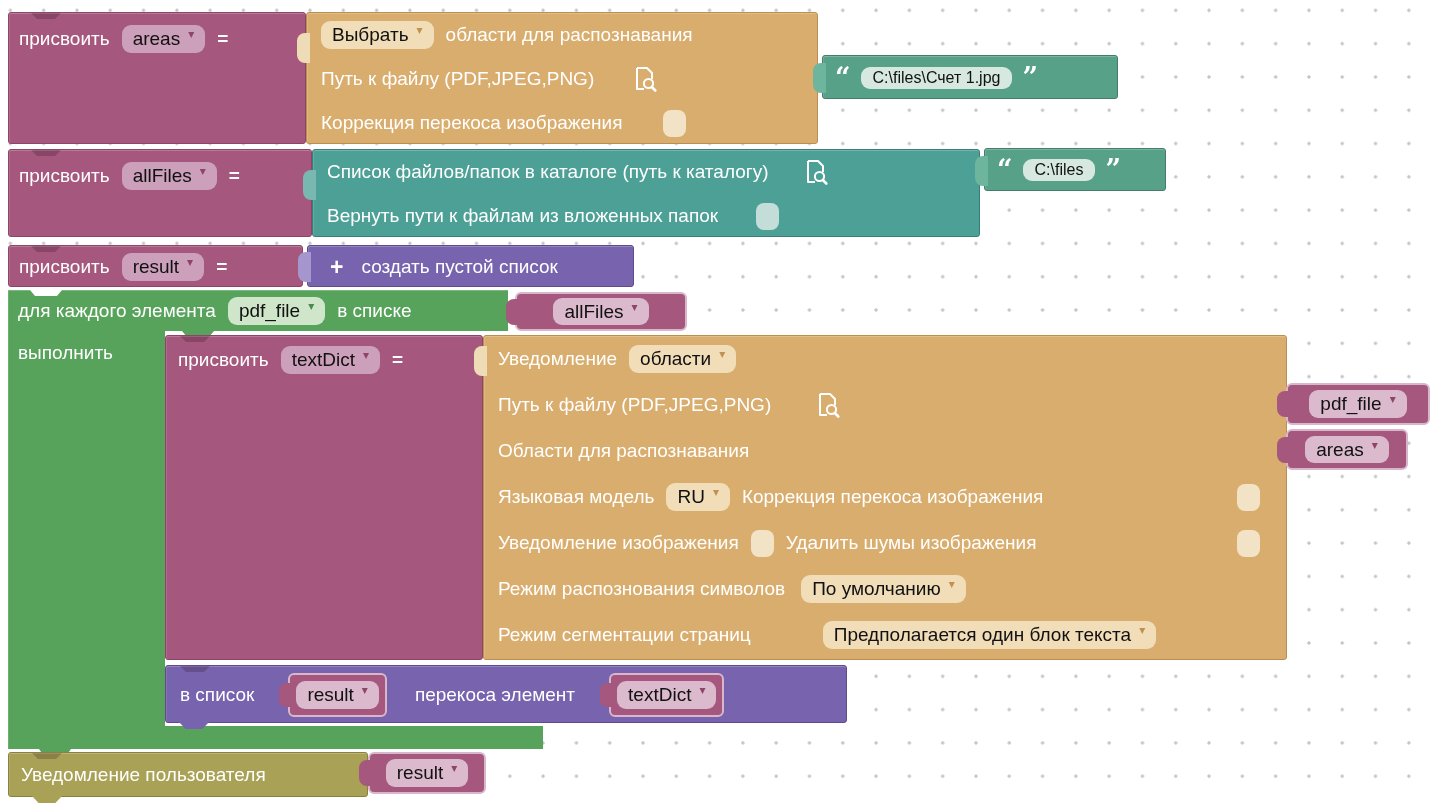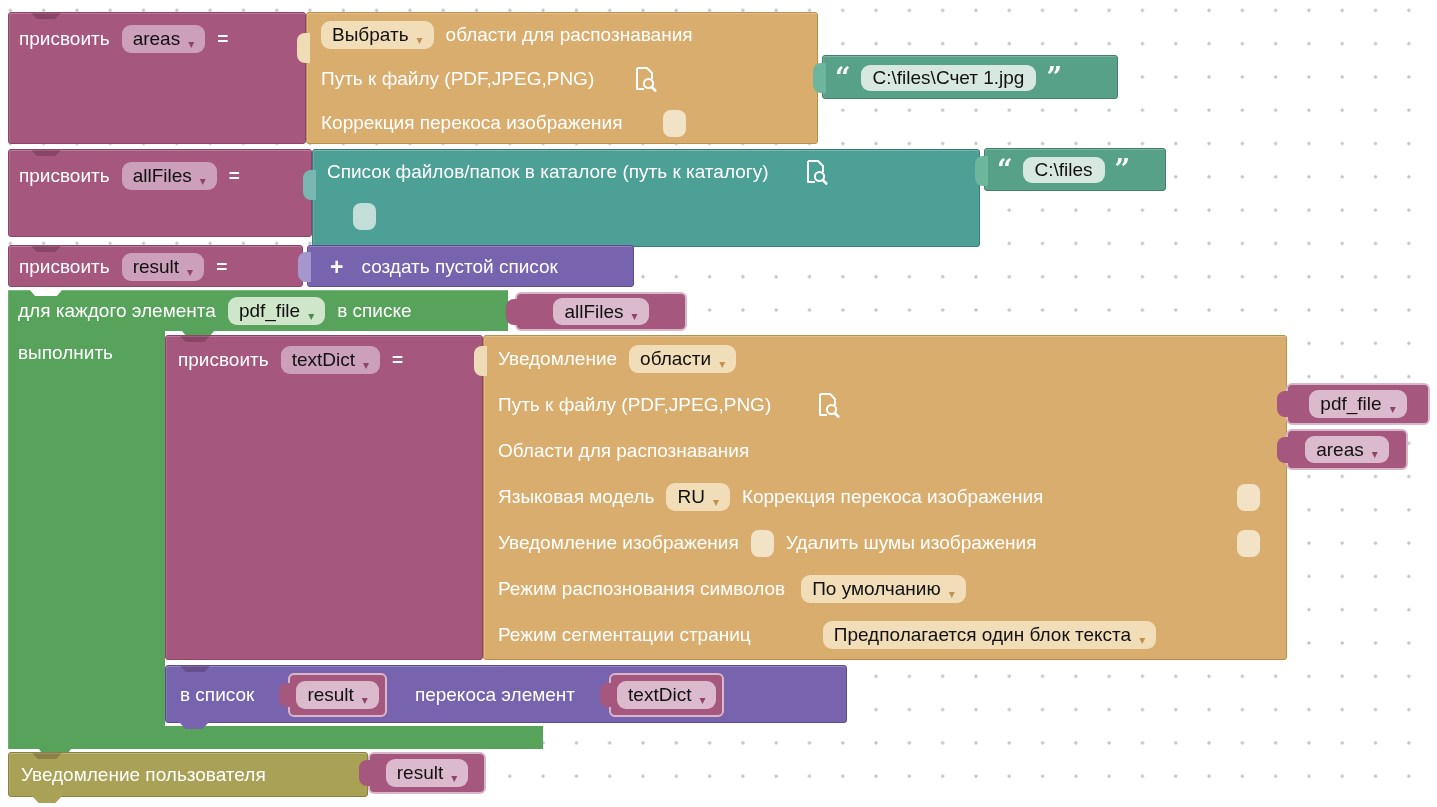--- a/index.html
+++ b/index.html
@@ -8,28 +8,28 @@
     position:relative;width:1437px;height:807px;overflow:hidden;
     background:#ffffff;
     background-image:radial-gradient(circle,#c3c3ca 1.4px,rgba(195,195,202,0) 1.8px);
     background-size:33.3px 33.3px;background-position:27px 27px;
   }
   .blk{position:absolute;border-radius:3px;color:#fff;font-size:19px;box-sizing:border-box;
        box-shadow:inset 0 1px 0 rgba(255,255,255,.22), inset 1px 0 0 rgba(255,255,255,.12);}
   .row{position:absolute;display:flex;align-items:center;gap:12px;white-space:nowrap;height:36px;}
   .lbl{color:#fff;}
   .eq{font-weight:bold;}
-  .chip{display:inline-flex;align-items:flex-end;gap:8px;border-radius:9px;padding:3px 11px;
+  .chip{display:inline-flex;align-items:flex-start;gap:8px;border-radius:9px;padding:3px 11px;
         color:#111;font-size:19px;line-height:1.15;}
   .arr{font-size:12px;line-height:1;}
   .chip-tan{background:#f1ddb8;}  .arr-tan{color:#c1924f;}
   .chip-pink{background:#cc9fbb;} .arr-pink{color:#8d4466;}
   .chip-pinklight{background:#dbbace;}
   .chip-green{background:#cfe6ca;} .arr-green{color:#4a8a4d;}
-  .chip-field{background:#d6e8df;color:#111;border-radius:9px;padding:2px 12px;font-size:19px;}
+  .chip-field{background:#d6e8df;color:#111;border-radius:9px;padding:2px 12px;font-size:16px;}
   .cb{width:23px;height:27px;border-radius:8px;flex:0 0 auto;}
   .cb-tan{background:#f2e3c6;}
   .cb-teal{background:#c3ded9;}
   .quote{font-family:"DejaVu Serif",serif;font-weight:bold;font-size:27px;color:#fff;line-height:0.9;}
   .tab{position:absolute;width:13px;height:30px;border-radius:8px 0 0 8px;left:-10px;}
   .notch{position:absolute;top:0;width:30px;height:6px;background:rgba(40,10,25,.22);
          clip-path:polygon(0 0,100% 0,80% 100%,20% 100%);}
   .tab-bottom{position:absolute;width:30px;height:7px;bottom:-7px;
               clip-path:polygon(0 0,100% 0,78% 100%,22% 100%);}
   .varblock{position:absolute;background:#a5577d;border:2px solid #d9b7cb;border-radius:6px;
@@ -39,21 +39,21 @@
   .vinline{position:relative;background:#a5577d;border:2px solid #d9b7cb;border-radius:6px;
            display:inline-flex;align-items:center;justify-content:center;height:40px;padding:0 6px;}
   .vinline::before{content:"";position:absolute;left:-11px;top:50%;transform:translateY(-50%);
            width:12px;height:24px;border-radius:7px 0 0 7px;background:#a5577d;}
   .icon-filesearch{flex:0 0 auto;}
   
   #b-set-areas{left:8px;top:12px;width:298px;height:132px;background:#a5577d;border:1px solid #8d4466;}
   #b-select{left:306px;top:12px;width:512px;height:132px;background:#d9ad6e;border:1px solid #b98f4e;}
   #b-str-file{left:822px;top:55px;width:296px;height:44px;background:#57a189;border:1px solid #447e6b;}
   #b-set-allfiles{left:8px;top:149px;width:304px;height:88px;background:#a5577d;border:1px solid #8d4466;}
-  #b-list{left:312px;top:149px;width:668px;height:98px;background:#4da096;border:1px solid #3a7d76;}
+  #b-list{left:312px;top:149px;width:668px;height:88px;background:#4da096;border:1px solid #3a7d76;}
   #b-str-dir{left:984px;top:148px;width:182px;height:43px;background:#57a189;border:1px solid #447e6b;}
   #b-set-result{left:8px;top:245px;width:295px;height:42px;background:#a5577d;border:1px solid #8d4466;}
   #b-create{left:307px;top:245px;width:327px;height:42px;background:#7763ae;border:1px solid #5d4b8e;}
   #b-foreach{left:8px;top:290px;width:543px;height:466px;background:#58a35b;border-radius:0;
     clip-path:polygon(0px 0px,22px 0px,27px 6px,49px 6px,54px 0px,500px 0px,500px 41px,
       206px 41px,201px 47px,179px 47px,174px 41px,157px 41px,157px 436px,535px 436px,
       535px 459px,63px 459px,58px 466px,36px 466px,31px 459px,0px 459px);}
   #v-allfiles{left:515px;top:292px;width:172px;height:39px;}
   #b-set-textdict{left:165px;top:335px;width:318px;height:325px;background:#a5577d;border:1px solid #8d4466;}
   #b-recognize{left:483px;top:335px;width:804px;height:325px;background:#d9ad6e;border:1px solid #b98f4e;}
@@ -132,20 +132,21 @@
     <div class="row" style="left:14px;top:4px">
       <span class="lbl">Список файлов/папок в каталоге (путь к каталогу)</span>
       <svg class="icon-filesearch" style="margin-left:22px" width="26" height="28" viewBox="0 0 26 28">
         <path d="M5 3 h10 l5 5 v6" fill="none" stroke="#fff" stroke-width="2" stroke-linejoin="round"></path>
         <path d="M5 3 v21 h7" fill="none" stroke="#fff" stroke-width="2" stroke-linejoin="round"></path>
         <circle cx="16.5" cy="18.5" r="4.6" fill="none" stroke="#fff" stroke-width="2"></circle>
         <path d="M19.8 22 L23.3 25.5" stroke="#fff" stroke-width="2.6" stroke-linecap="round"></path>
       </svg>
     </div>
     <div class="row" style="left:14px;top:48px">
+      <span class="lbl">Вернуть пути к файлам из вложенных папок</span>
       <span class="cb cb-teal" style="margin-left:26px"></span>
     </div>
   </div>
 
   <div class="blk" id="b-str-dir">
     <div class="tab" style="top:7px;background:#6db69d"></div>
     <div class="row" style="left:12px;top:3px;gap:10px">
       <span class="quote">“</span>
       <span class="chip-field">C:\files</span>
       <span class="quote">”</span>

